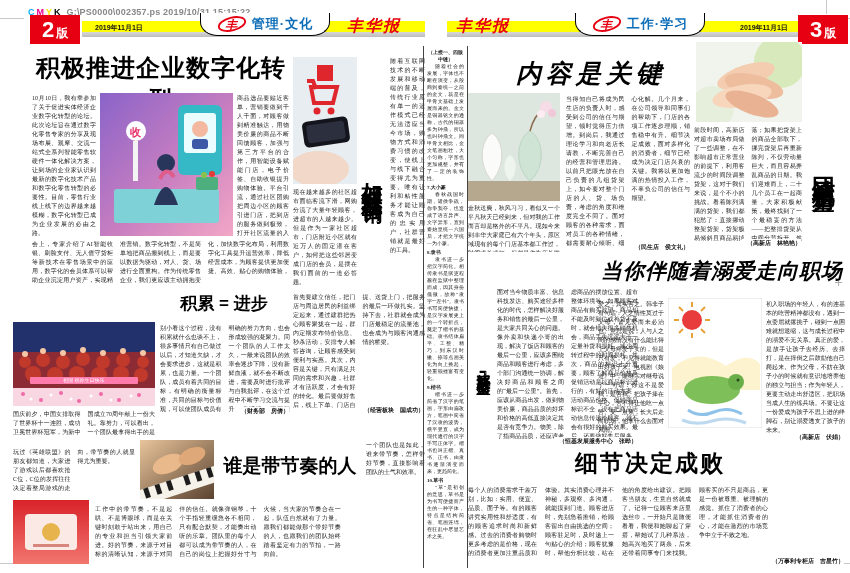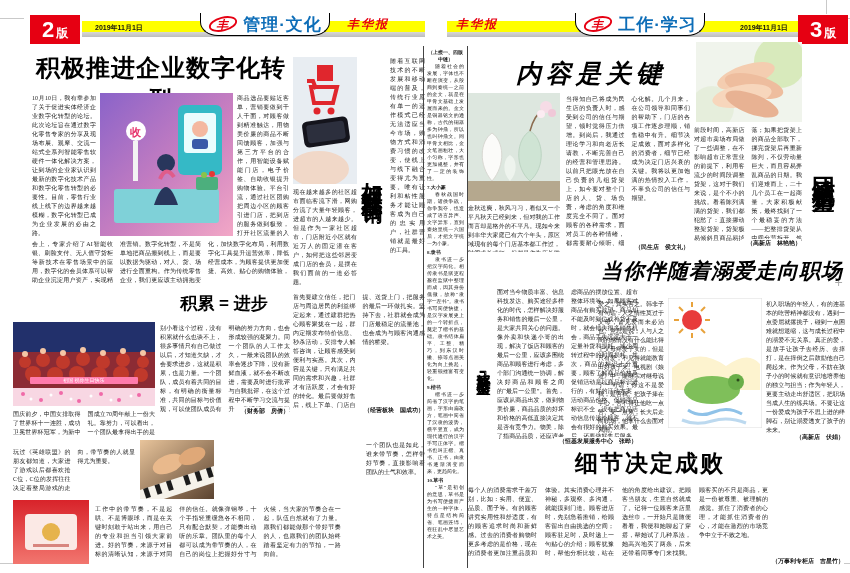--- a/index.html
+++ b/index.html
@@ -13,22 +13,22 @@
   .regcross{color:#aaa;font-size:11px;font-family:"DejaVu Sans",sans-serif;}
   
   .pnbox{background:#e60012;color:#fff;display:flex;align-items:baseline;justify-content:center;
          font-family:"Liberation Sans",sans-serif;font-weight:bold;}
   .pnbox .big{font-size:22px;line-height:29px;}
   .pnbox .small{font-size:12px;margin-left:2px;}
   .yellowbar{background:#ffff00;height:11px;}
   .graybar{background:linear-gradient(#d7d7d7,#bdbdbd);height:5px;}
   .tab{background:#fff;border:1.5px solid #000;border-top:none;border-radius:0 0 18px 18px/0 0 14px 14px;
        display:flex;align-items:center;justify-content:center;gap:5px;}
-  .seclabel{color:#0e6eb8;font-weight:bold;font-family:"Liberation Sans",sans-serif;font-size:17px;letter-spacing:1px;}
-  .masthead{color:#e60012;font-weight:bold;font-style:italic;font-size:12px;letter-spacing:2px;
+  .seclabel{color:#0e6eb8;font-weight:bold;font-family:"Liberation Sans",sans-serif;font-size:13px;letter-spacing:1px;}
+  .masthead{color:#e60012;font-weight:bold;font-style:italic;font-size:16px;letter-spacing:2px;
             font-family:Liberation Mono, monospace;}
   .datetext{font-size:7px;font-weight:bold;font-family:"Liberation Sans",sans-serif;}
   
   .h-sans{font-family:"Liberation Sans","DejaVu Sans",sans-serif;font-weight:bold;color:#000;text-align:center;}
   .h-callig{font-family:"DejaVu Serif",serif;font-weight:bold;font-style:italic;color:#000;text-align:center;}
   .h-vert{writing-mode:vertical-rl;font-family:"Liberation Sans","DejaVu Sans",sans-serif;font-weight:bold;
           color:#000;letter-spacing:3px;text-align:center;}
   
   .bt{font-size:6px;line-height:9px;text-align:justify;word-break:break-all;overflow:hidden;color:#1a1a1a;}
   .c2{column-count:2;column-gap:7px;column-fill:auto;height:100%;}
@@ -46,20 +46,24 @@
         font-size:5px;line-height:7px;text-align:justify;word-break:break-all;overflow:hidden;color:#222;}
   .seam .shead{font-weight:bold;text-align:left;margin-top:2px;}
   .seam .scenter{text-align:center;font-weight:bold;}
   .seam p{margin:0 0 1px 0;text-indent:8px;}
 </style>
 </head>
 <body>
 
 <div id="sheet">
 
+  <div class="abs cmyk" style="left:28px;top:1px;">
+    <span style="color:#00aeef">C</span><span style="color:#ec008c">M</span><span style="color:#ffe600">Y</span><span style="color:#000">K</span>
+    <span class="fileinfo">G:\PS0000\002357.ps 2019/10/31 15:15:22</span>
+  </div>
   <div class="abs cropmark" style="left:0;top:18px;width:24px;height:1px"></div>
   <div class="abs cropmark" style="left:826px;top:0;width:1px;height:14px"></div>
   <div class="abs cropmark" style="left:824px;top:18px;width:26px;height:1px"></div>
   <div class="abs cropmark" style="left:0;top:563px;width:20px;height:1px"></div>
   <div class="abs cropmark" style="left:830px;top:563px;width:20px;height:1px"></div>
   <div class="abs regcross" style="left:834px;top:276px;">+</div>
 
   <div class="abs yellowbar" style="left:82px;top:21px;width:343px;"></div>
   <div class="abs graybar" style="left:82px;top:32px;width:343px;"></div>
   <div class="abs pnbox" style="left:30px;top:15px;width:50px;height:29px;">
@@ -214,20 +218,21 @@
           <rect x="14" y="38" width="5" height="10" fill="#1c1c1c"></rect>
         <rect x="26" y="38" width="5" height="10" fill="#1c1c1c"></rect>
           <rect x="44" y="38" width="5" height="10" fill="#1c1c1c"></rect>
         <rect x="56" y="38" width="5" height="10" fill="#1c1c1c"></rect>
           <rect x="68" y="38" width="5" height="10" fill="#1c1c1c"></rect>
       </g>
       <ellipse cx="28" cy="24" rx="16" ry="9" fill="#e9b98c" transform="rotate(-22 28 24)"></ellipse>
       <ellipse cx="52" cy="16" rx="14" ry="8" fill="#dfa878" transform="rotate(-22 52 16)"></ellipse>
     </svg>
   </div>
+  <div class="abs h-sans" style="left:219px;top:453px;width:142px;height:30px;font-size:19px;">谁是带节奏的人</div>
   <div class="abs bt" style="left:366px;top:441px;width:59px;height:60px;">一个团队也是如此，谁来带节奏，怎样带好节奏，直接影响着团队的士气和效率。</div>
   <div class="abs bt c4" style="left:95px;top:505px;width:330px;height:60px;">工作中的带节奏，不是起哄、不是博眼球，而是在关键时刻敢于站出来，用自己的专业和担当引领大家前进。好的节奏，来源于对目标的清晰认知，来源于对同伴的信任。就像弹钢琴，十个手指轻重缓急各不相同，只有配合默契，才能奏出动听的乐章。团队里的每个人都可以成为带节奏的人，在自己的岗位上把握好分寸与火候，当大家的节奏合在一起，队伍自然就有了力量。愿我们都能做那个带好节奏的人，也愿我们的团队始终踏着坚定有力的节拍，一路向前。</div>
 
   <div class="abs seam" style="left:423px;top:46px;width:45px;height:522px;">
     <div class="scenter">（上接一、四版中缝）</div>
     <p>随着社会的发展，字体也不断在演变，从殷商到秦统一之前的金文，就是在甲骨文基础上发展而来的。金文是铜器铭文的通称，古代的铜器多为钟鼎，所以也叫钟鼎文。同甲骨文相比，金文笔画粗壮，大小匀称，字形也更加规整，并有了一定的装饰性。</p>
     <div class="shead">7.大小篆</div>
     <p>春秋战国时期，诸侯争战，你争我夺，也造成了语言异声、文字异形，直到秦始皇统一六国后，才把文字统一为小篆。</p>
     <div class="shead">8.隶书</div>
     <p>隶书进一步把汉字简化。相传隶书是狱吏程邈在监狱中整理而成，因其身份低微，故称“隶字”“左书”。隶书书写简便快捷，是汉字发展史上的一个转折点，奠定了楷书的基础。隶书结体扁平、工整、精巧，到东汉时撇、捺等点画美化为向上挑起，轻重顿挫富有变化。</p>

